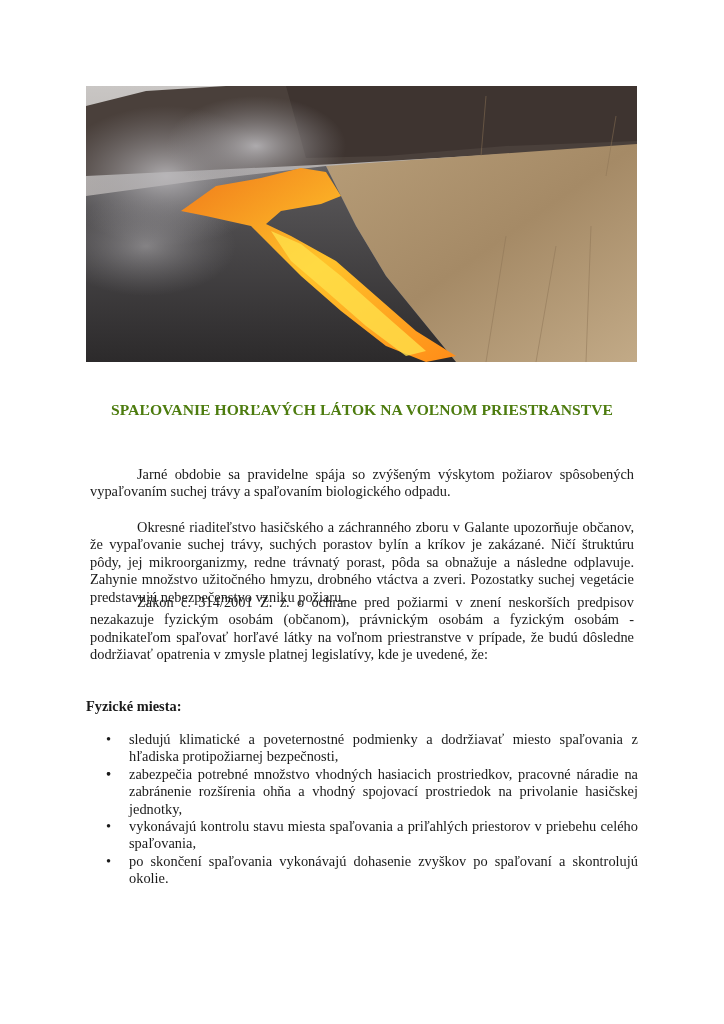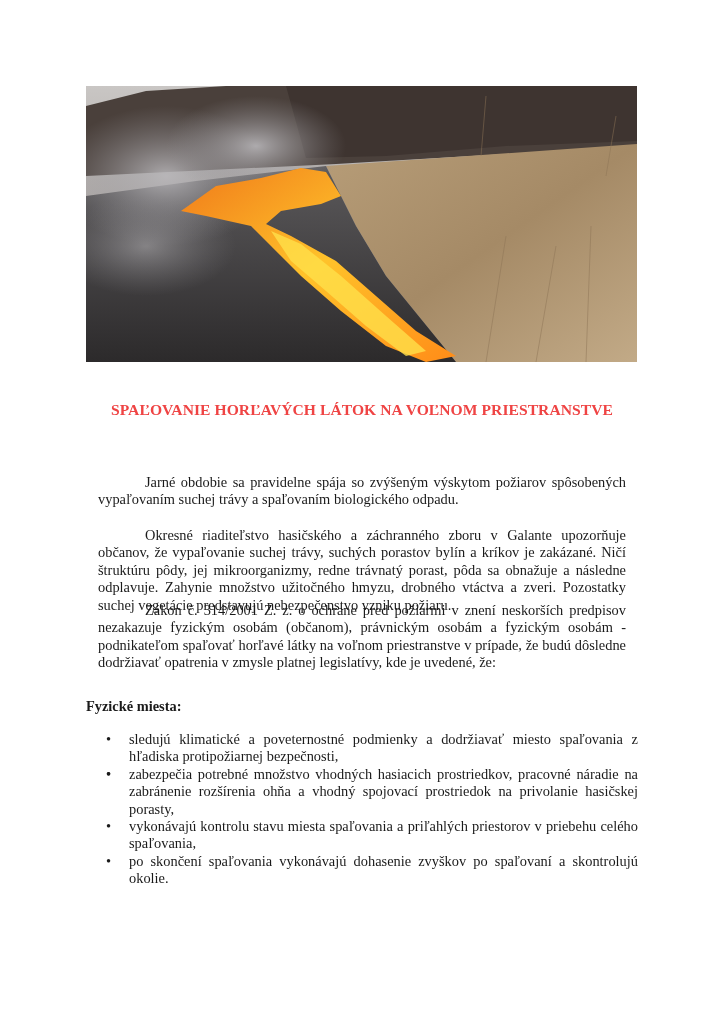--- a/index.html
+++ b/index.html
@@ -1,23 +1,23 @@
 <!DOCTYPE html>
 <html><head>
 <meta charset="utf-8">
 <style>
   html, body { margin: 0; padding: 0; background: #ffffff; }
   body { width: 724px; height: 1024px; position: relative; overflow: hidden;
          font-family: "Liberation Serif", serif; color: #1a1a1a; }
   .photo { position: absolute; left: 86px; top: 86px; width: 551px; height: 276px; overflow: hidden; }
   .photo svg { display: block; width: 100%; height: 100%; }
   .title { position: absolute; left: 86px; top: 401px; width: 552px; text-align: center;
-           color: #ef4444; font-weight: bold; font-size: 15.6px; letter-spacing: 0.05px; white-space: nowrap; }
+           color: #4d7c0f; font-weight: bold; font-size: 15.6px; letter-spacing: 0.05px; white-space: nowrap; }
   .text { position: absolute; left: 86px; width: 552px; font-size: 14.4px; line-height: 17.4px; text-align: justify; }
-  .p { margin: 12px; text-indent: 47px; }
+  .p { margin: 4px; text-indent: 47px; }
   .p1 { top: 462px; }
   .p2 { top: 515px; }
   .p3 { top: 590px; }
   .heading { position: absolute; left: 86px; top: 698px; font-weight: bold; font-size: 14.4px; }
   ul.bullets { position: absolute; left: 86px; top: 731px; width: 552px; margin: 0; padding: 0; list-style: none; font-size: 14.4px; line-height: 17.4px; }
   ul.bullets li { position: relative; padding-left: 43px; text-align: justify; margin: 0; }
   ul.bullets li .dot { position: absolute; left: 20px; top: 0; }
 </style>
 </head>
 <body>
@@ -84,16 +84,16 @@
 </div>
 <div class="text p3">
   <p class="p">Zákon č. 314/2001 Z. z. o ochrane pred požiarmi v znení neskorších predpisov nezakazuje fyzickým osobám (občanom), právnickým osobám  a fyzickým osobám - podnikateľom spaľovať horľavé látky na voľnom priestranstve v prípade, že budú dôsledne dodržiavať opatrenia v zmysle platnej legislatívy, kde je uvedené, že:</p>
 </div>
 
 <div class="heading">Fyzické miesta:</div>
 
 <ul class="bullets">
   <li><span class="dot">•</span><span>sledujú klimatické a poveternostné podmienky a dodržiavať miesto spaľovania z hľadiska protipožiarnej bezpečnosti,</span></li>
   <li><span class="dot">•</span></li>
-  <li><span class="dot">•</span><span>zabezpečia potrebné množstvo vhodných hasiacich prostriedkov, pracovné náradie na zabránenie rozšírenia ohňa a vhodný spojovací prostriedok na privolanie hasičskej porasty,</span></li>
+  <li><span class="dot">•</span><span>zabezpečia potrebné množstvo vhodných hasiacich prostriedkov, pracovné náradie na zabránenie rozšírenia ohňa a vhodný spojovací prostriedok na privolanie hasičskej jednotky,</span></li>
   <li><span class="dot">•</span><span>vykonávajú kontrolu  stavu miesta spaľovania a priľahlých priestorov v priebehu celého spaľovania,</span></li>
   <li><span class="dot">•</span><span>po skončení spaľovania vykonávajú dohasenie zvyškov po spaľovaní a skontrolujú okolie.</span></li>
 </ul>
 
 </body></html>

